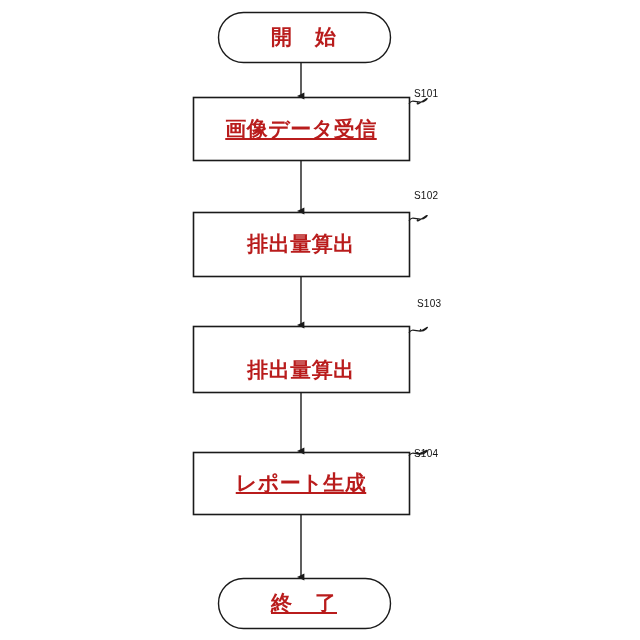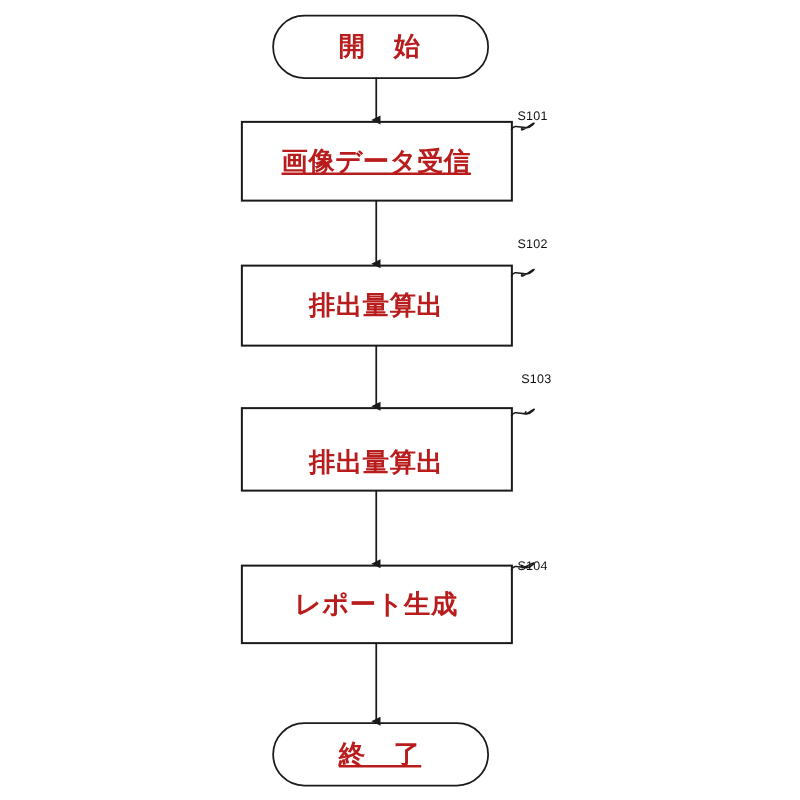--- a/index.html
+++ b/index.html
@@ -80,19 +80,19 @@
       <path d="M409,333 C412,326 420,335 426,329 S416,336 421,329" fill="none" stroke="#1a1a1a" stroke-width="1.2"></path>
       <path d="M409,456 C412,449 420,458 426,452 S413,459 418,452" fill="none" stroke="#1a1a1a" stroke-width="1.2"></path>
     </g>
 </svg>
 
 <div id="labels-layer">
     <div class="node-text terminal-text" style="left: 218px; top: 12px; width: 172px; height: 50px;">開　始</div>
     <div class="node-text" style="left: 193px; top: 97px; width: 216px; height: 63px; text-decoration: underline;">画像データ受信</div>
     <div class="node-text" style="left: 193px; top: 212px; width: 216px; height: 64px;">排出量算出</div>
     <div class="node-text" style="left: 193px; top: 337px; width: 216px; height: 66px;">排出量算出</div>
-    <div class="node-text" style="left: 193px; top: 452px; width: 216px; height: 62px;">レポート生成</div>
+    <div class="node-text" style="left: 193px; top: 452px; width: 216px; height: 62px; text-decoration: underline;">レポート生成</div>
     <div class="node-text terminal-text" style="left: 218px; top: 578px; width: 172px; height: 50px; text-decoration: underline;">終　了</div>
     <div class="step-label" style="left: 414px; top: 88px;">S101</div>
     <div class="step-label" style="left: 414px; top: 190px;">S102</div>
     <div class="step-label" style="left: 417px; top: 298px;">S103</div>
     <div class="step-label" style="left: 414px; top: 448px;">S104</div>
   </div>
 
 </body></html>

